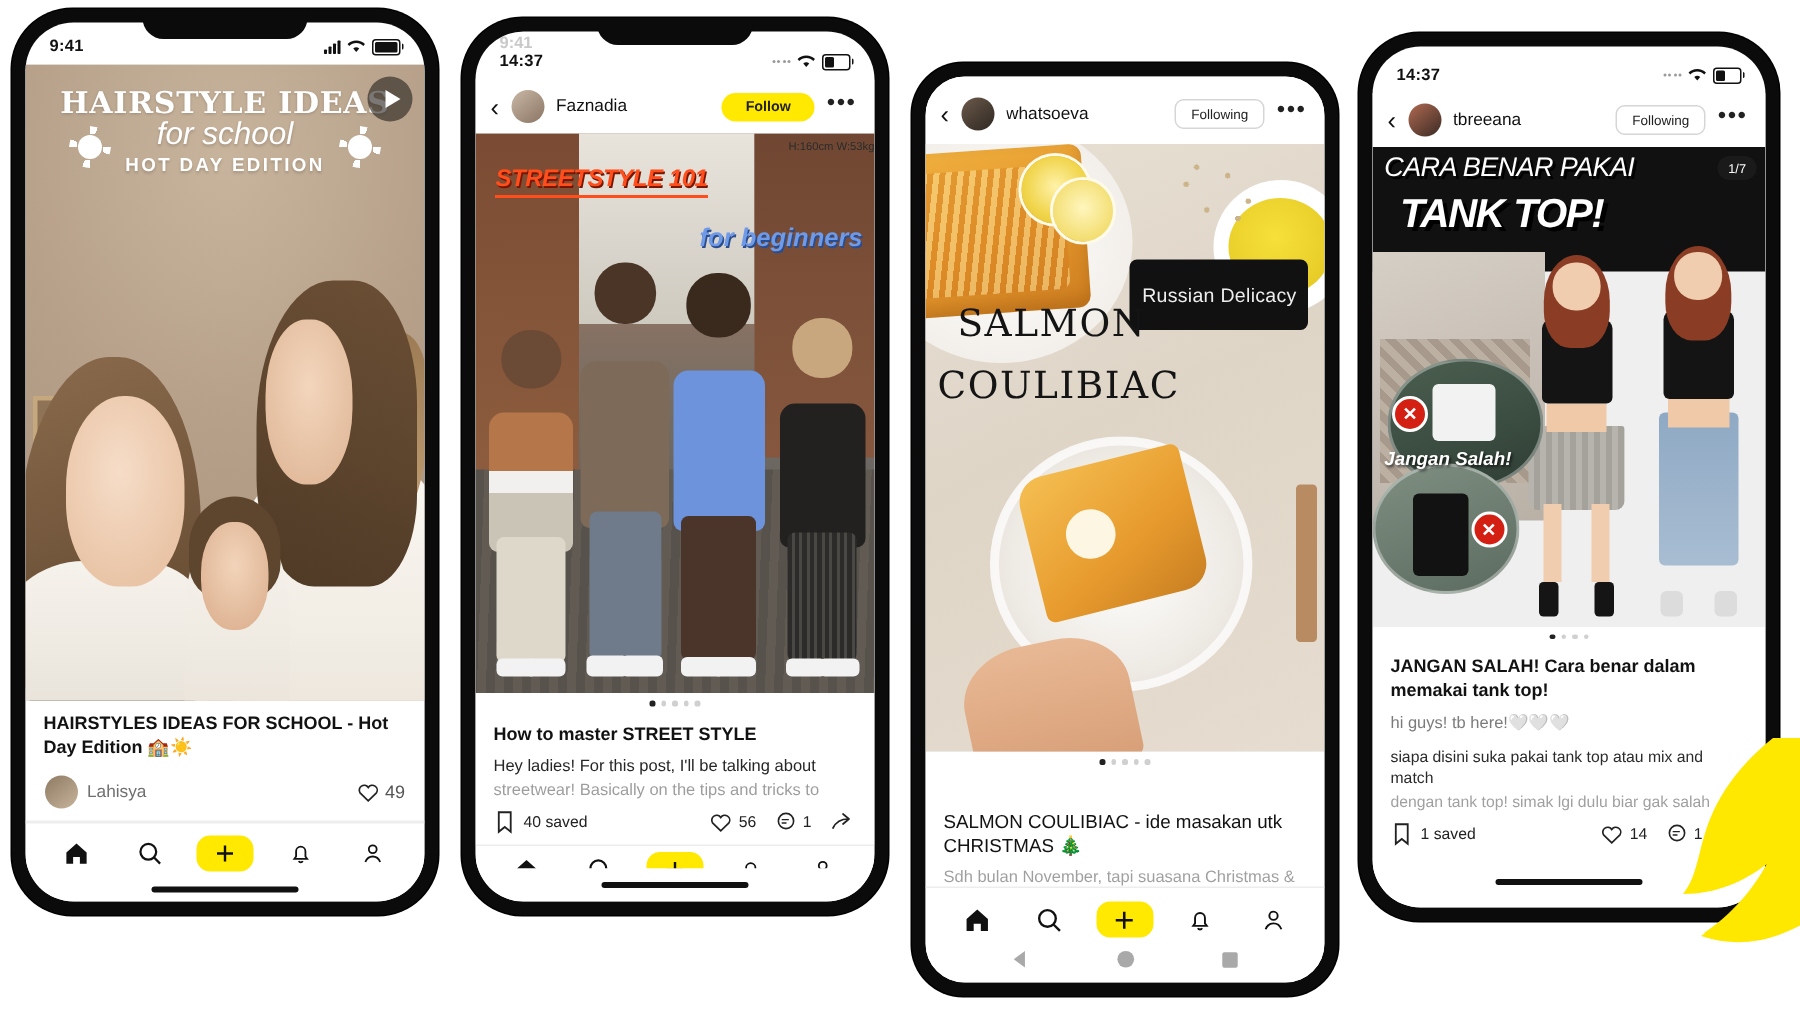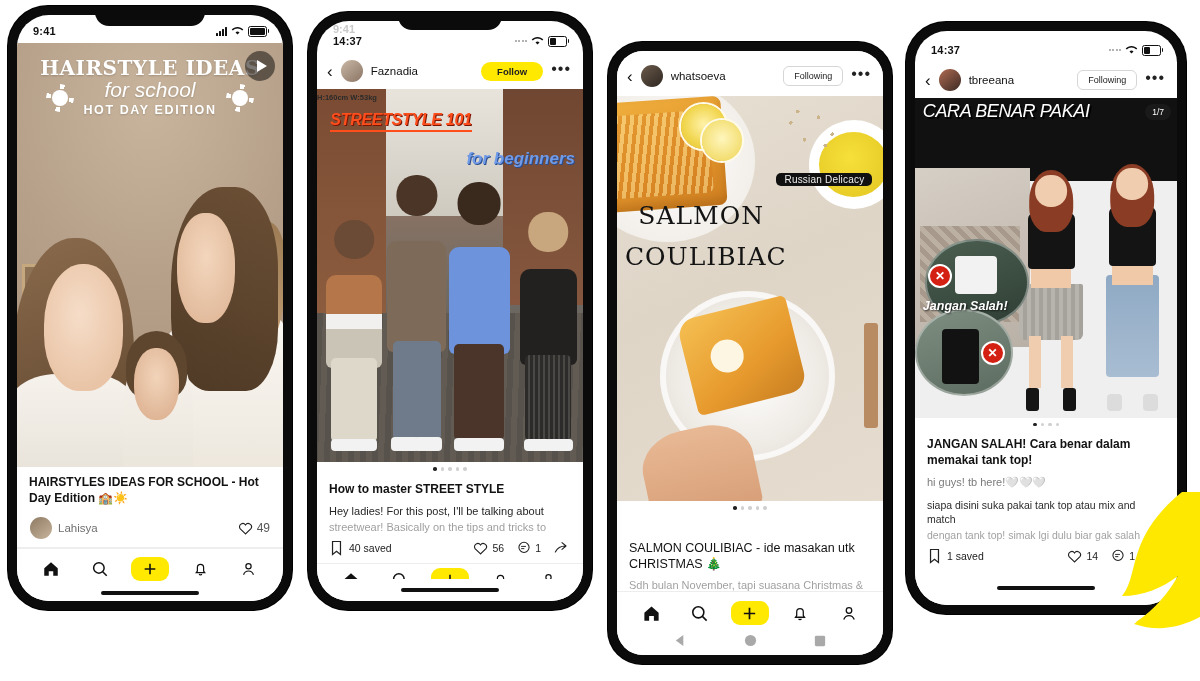--- a/index.html
+++ b/index.html
@@ -101,21 +101,21 @@
   .playbtn i{width:0;height:0;border-left:10px solid #fff;border-top:6.5px solid transparent;border-bottom:6.5px solid transparent;margin-left:3px;display:block;}
 
   
   .art2{position:absolute;inset:0;background:linear-gradient(180deg,#7d6253 0%,#8e7464 28%,#6f6a63 55%,#5e5a55 78%,#4e4a46 100%);}
   .a2-bldL{position:absolute;left:0;top:0;width:26%;height:62%;background:linear-gradient(180deg,#7a4a31,#8f5c3d);opacity:.95;}
   .a2-bldR{position:absolute;right:0;top:0;width:30%;height:58%;background:linear-gradient(180deg,#6f4530,#87563c);opacity:.95;}
   .a2-sky{position:absolute;left:26%;right:30%;top:0;height:34%;background:linear-gradient(180deg,#e8e4dc,#cfcac0);}
   .a2-road{position:absolute;left:0;right:0;bottom:0;height:40%;background:repeating-linear-gradient(92deg,#57524c 0 6px,#615b54 6px 12px);}
   .a2-t1{position:absolute;left:5%;top:6%;font-size:16px;font-weight:bold;font-style:italic;color:#ff4d1c;letter-spacing:-.3px;text-shadow:1px 1px 0 #7a1500;border-bottom:2px solid #ff4d1c;padding-bottom:1px;}
   .a2-t2{position:absolute;right:3%;top:16%;font-size:17px;font-weight:bold;font-style:italic;color:#6f9ae8;text-shadow:1px 1px 0 #2a4d8f;}
-  .a2-meta{position:absolute;left:0;right:0;top:1%;text-align:left;font-size:7.5px;color:#2b2b2b;font-weight:bold;}
+  .a2-meta{position:absolute;left:0;right:0;top:1%;text-align:right;font-size:7.5px;color:#2b2b2b;font-weight:normal;}
   .ppl{position:absolute;bottom:3%;}
   .ppl .head{position:absolute;left:50%;transform:translateX(-50%);top:0;width:62%;padding-bottom:62%;border-radius:48%;}
   .ppl .torso{position:absolute;left:6%;right:6%;top:24%;height:40%;border-radius:10px 10px 6px 6px;}
   .ppl .legs{position:absolute;left:14%;right:14%;top:60%;bottom:4%;border-radius:5px;}
   .ppl .shoe{position:absolute;bottom:0;width:42%;height:5%;background:#f2f2f2;border-radius:4px;}
 
   
   .art3{position:absolute;inset:0;background:linear-gradient(155deg,#e8e0d4 0%,#ded5c7 45%,#e6ddd0 100%);}
   .a3-plate1{position:absolute;left:-14%;top:-4%;width:66%;height:40%;background:radial-gradient(60% 60% at 50% 50%,#ffffff,#f0ece6);border-radius:50%;}
   .a3-pie1{position:absolute;left:-8%;top:1%;width:48%;height:27%;background:linear-gradient(160deg,#f0b13f,#e3962c 55%,#cf7f21);border-radius:8px;transform:rotate(-4deg);box-shadow:inset 0 -6px 10px rgba(120,60,0,.25);}
@@ -129,21 +129,21 @@
      radial-gradient(3px 3px at 40% 70%,#cbb38a 60%,transparent 61%),
      radial-gradient(3px 3px at 60% 30%,#cbb38a 60%,transparent 61%),
      radial-gradient(3px 3px at 80% 60%,#cbb38a 60%,transparent 61%),
      radial-gradient(3px 3px at 30% 20%,#cbb38a 60%,transparent 61%),
      radial-gradient(3px 3px at 70% 80%,#cbb38a 60%,transparent 61%);}
   .a3-plate2{position:absolute;left:16%;top:48%;width:66%;height:42%;background:radial-gradient(60% 60% at 50% 50%,#fff,#eeeae4 70%,#e3ded6);border-radius:50%;box-shadow:inset 0 0 0 6px rgba(255,255,255,.7);}
   .a3-slice{position:absolute;left:26%;top:52%;width:42%;height:24%;background:linear-gradient(150deg,#f5bf52,#e79a2d 60%,#c87f22);border-radius:18px 6px 18px 6px;transform:rotate(-14deg);}
   .a3-slice:after{content:"";position:absolute;left:22%;top:30%;width:30%;height:34%;background:#fdf6e2;border-radius:50%;}
   .a3-hand{position:absolute;left:10%;bottom:-4%;width:42%;height:22%;background:linear-gradient(180deg,#e8b894,#d79f78);border-radius:40% 40% 10% 10%;transform:rotate(-12deg);}
   .a3-fork{position:absolute;right:2%;top:56%;width:5%;height:26%;background:#b98b62;border-radius:3px;}
-  .a3-badge{position:absolute;right:4%;top:19%;background:#111;color:#eee;font-size:10px;padding:1px 8px;border-radius:5px;letter-spacing:.2px;}
+  .a3-badge{position:absolute;right:4%;top:19%;background:#111;color:#eee;font-size:13px;padding:16px 8px;border-radius:5px;letter-spacing:.2px;}
   .a3-t1{position:absolute;left:8%;top:26%;font-family:"DejaVu Serif",serif;font-size:25px;color:#141414;letter-spacing:1px;}
   .a3-t2{position:absolute;left:3%;top:36%;font-family:"DejaVu Serif",serif;font-size:25px;color:#141414;letter-spacing:1px;}
 
   
   .art4{position:absolute;inset:0;background:#efefef;}
   .a4-black{position:absolute;left:0;right:0;top:0;height:26%;background:#111;}
   .a4-t1{position:absolute;left:3%;top:1%;font-size:18px;font-weight:normal;font-style:italic;color:#fff;letter-spacing:-.4px;text-shadow:2px 2px 0 #000;}
   .a4-t2{position:absolute;left:7%;top:9%;font-size:27px;font-weight:bold;font-style:italic;color:#fff;letter-spacing:-1px;text-shadow:3px 3px 0 #000;}
   .a4-count{position:absolute;right:6px;top:6px;background:rgba(30,30,30,.75);color:#fff;font-size:8.5px;padding:3px 7px;border-radius:9px;}
   .a4-lgirl{position:absolute;left:0;top:22%;width:44%;height:56%;background:linear-gradient(160deg,#d6cfc6,#b9b0a6);}
@@ -587,20 +587,21 @@
             <span class="m-head"></span>
           </div>
 
           <div class="bubble b1"></div>
           <span class="xmark" style="left:5%;top:52%;">✕</span>
           <div class="bubble b2"></div>
           <span class="xmark" style="left:25%;top:76%;">✕</span>
           <div class="a4-jangan">Jangan Salah!</div>
 
           <div class="a4-t1">CARA BENAR PAKAI</div>
+          <div class="a4-t2">TANK TOP!</div>
           <div class="a4-count">1/7</div>
         </div>
       </div>
 
       <div class="pager">
         <i class="on"></i>
           <i></i>
           <i></i>
           <i></i>
       </div>

